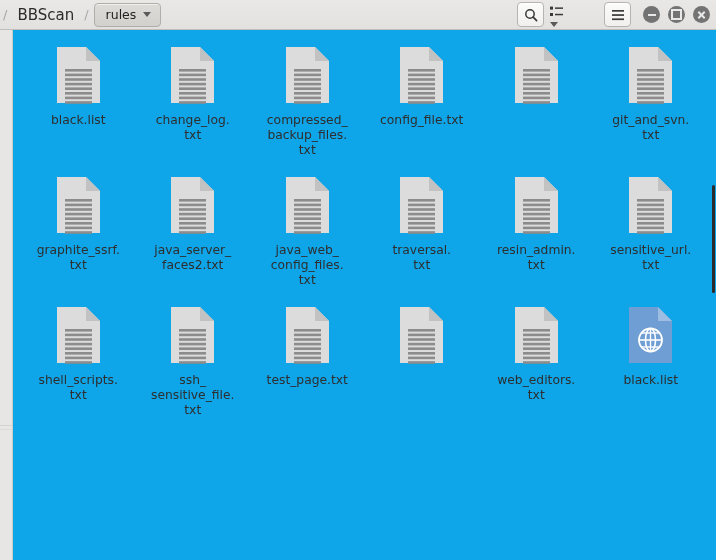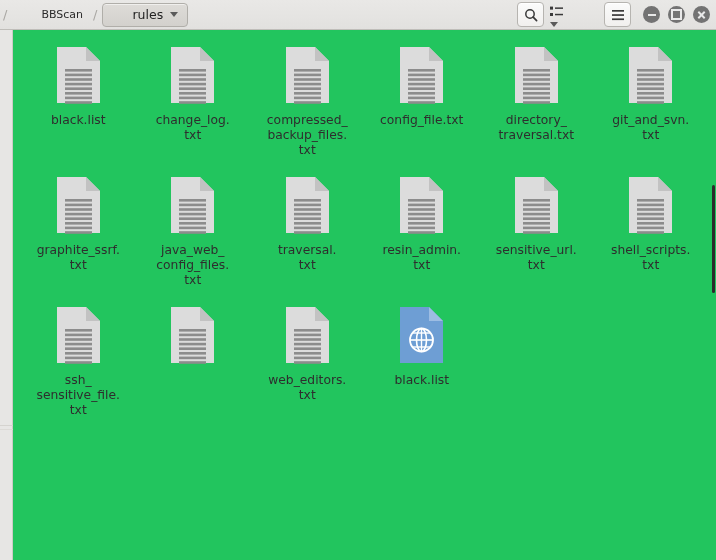--- a/index.html
+++ b/index.html
@@ -21,32 +21,31 @@
   .breadcrumbs {
     display: flex; align-items: center;
     height: 30px; padding-left: 0px;
     flex: 0 0 auto;
   }
   .crumb-sep {
     color: #a9a7a3; font-size: 13px;
     padding: 0 3px; user-select: none;
   }
   .crumb-plain {
-    font-size: 11px; color: #2b2b2b;
+    font-size: 15px; color: #2b2b2b;
     padding: 2px 7px;
     white-space: nowrap;
-    margin-left: 24px;
   }
   .crumb-btn {
     display: flex; align-items: center; gap: 7px;
     font-size: 12.5px; color: #222;
     background: linear-gradient(to bottom, #dedcd8 0%, #d3d1cd 100%);
     border: 1px solid #b0aea9;
     border-radius: 4px;
-    padding: 3px 9px 4px 29px;
+    padding: 3px 9px 4px 11px;
     margin-left: 2px;
     height: 24px;
     white-space: nowrap;
     box-shadow: inset 0 1px 0 rgba(255,255,255,.55);
   }
   .chev-down {
     width: 0; height: 0;
     border-left: 4.5px solid transparent;
     border-right: 4.5px solid transparent;
     border-top: 5px solid #5a5a5a;
@@ -110,21 +109,21 @@
     width: 13px; height: 1px; background: #d5d3cf;
   }
   .sidebar-divider2 {
     position: absolute; left: 0; top: 399px;
     width: 13px; height: 1px; background: #dcdad6;
   }
 
   .content {
     flex: 1 1 auto;
     height: 530px;
-    background: #22c55e;
+    background: #0ea5e9;
     position: relative;
     overflow: hidden;
   }
 
   .icon-grid {
     display: grid;
     grid-template-columns: repeat(6, 1fr);
     padding: 12px 8px 0 8px;
     row-gap: 0px;
   }
@@ -301,22 +300,20 @@
               <rect x="9" y="23" width="27" height="2.6" fill="#8c8c8c"></rect>
               <rect x="9" y="27.6" width="27" height="2.6" fill="#8c8c8c"></rect>
               <rect x="9" y="32.2" width="27" height="2.6" fill="#8c8c8c"></rect>
               <rect x="9" y="36.8" width="27" height="2.6" fill="#8c8c8c"></rect>
               <rect x="9" y="41.4" width="27" height="2.6" fill="#8c8c8c"></rect>
               <rect x="9" y="46" width="27" height="2.6" fill="#8c8c8c"></rect>
               <rect x="9" y="50.599999999999994" width="27" height="2.6" fill="#8c8c8c"></rect>
               <rect x="9" y="55.199999999999996" width="27" height="2.6" fill="#8c8c8c"></rect>
             </svg>
           </div>
-          <div class="file-label">directory_
-traversal.txt</div>
         </div>
         <div class="grid-cell">
           <div class="icon-box">
             <svg width="45" height="58" viewBox="0 0 45 58">
               <path d="M1 1 H30 L44 15 V57 H1 Z" fill="#dcdcdc"></path>
               <path d="M30 1 L44 15 H30 Z" fill="#c2c2c2"></path>
               <rect x="9" y="23" width="27" height="2.6" fill="#8c8c8c"></rect>
               <rect x="9" y="27.6" width="27" height="2.6" fill="#8c8c8c"></rect>
               <rect x="9" y="32.2" width="27" height="2.6" fill="#8c8c8c"></rect>
               <rect x="9" y="36.8" width="27" height="2.6" fill="#8c8c8c"></rect>
@@ -339,20 +336,38 @@
               <rect x="9" y="32.2" width="27" height="2.6" fill="#8c8c8c"></rect>
               <rect x="9" y="36.8" width="27" height="2.6" fill="#8c8c8c"></rect>
               <rect x="9" y="41.4" width="27" height="2.6" fill="#8c8c8c"></rect>
               <rect x="9" y="46" width="27" height="2.6" fill="#8c8c8c"></rect>
               <rect x="9" y="50.599999999999994" width="27" height="2.6" fill="#8c8c8c"></rect>
               <rect x="9" y="55.199999999999996" width="27" height="2.6" fill="#8c8c8c"></rect>
             </svg>
           </div>
           <div class="file-label">graphite_ssrf.
 txt</div>
+        </div>
+        <div class="grid-cell">
+          <div class="icon-box">
+            <svg width="45" height="58" viewBox="0 0 45 58">
+              <path d="M1 1 H30 L44 15 V57 H1 Z" fill="#dcdcdc"></path>
+              <path d="M30 1 L44 15 H30 Z" fill="#c2c2c2"></path>
+              <rect x="9" y="23" width="27" height="2.6" fill="#8c8c8c"></rect>
+              <rect x="9" y="27.6" width="27" height="2.6" fill="#8c8c8c"></rect>
+              <rect x="9" y="32.2" width="27" height="2.6" fill="#8c8c8c"></rect>
+              <rect x="9" y="36.8" width="27" height="2.6" fill="#8c8c8c"></rect>
+              <rect x="9" y="41.4" width="27" height="2.6" fill="#8c8c8c"></rect>
+              <rect x="9" y="46" width="27" height="2.6" fill="#8c8c8c"></rect>
+              <rect x="9" y="50.599999999999994" width="27" height="2.6" fill="#8c8c8c"></rect>
+              <rect x="9" y="55.199999999999996" width="27" height="2.6" fill="#8c8c8c"></rect>
+            </svg>
+          </div>
+          <div class="file-label">java_server_
+faces2.txt</div>
         </div>
         <div class="grid-cell">
           <div class="icon-box">
             <svg width="45" height="58" viewBox="0 0 45 58">
               <path d="M1 1 H30 L44 15 V57 H1 Z" fill="#dcdcdc"></path>
               <path d="M30 1 L44 15 H30 Z" fill="#c2c2c2"></path>
               <rect x="9" y="23" width="27" height="2.6" fill="#8c8c8c"></rect>
               <rect x="9" y="27.6" width="27" height="2.6" fill="#8c8c8c"></rect>
               <rect x="9" y="32.2" width="27" height="2.6" fill="#8c8c8c"></rect>
               <rect x="9" y="36.8" width="27" height="2.6" fill="#8c8c8c"></rect>
@@ -449,20 +464,37 @@
               <rect x="9" y="36.8" width="27" height="2.6" fill="#8c8c8c"></rect>
               <rect x="9" y="41.4" width="27" height="2.6" fill="#8c8c8c"></rect>
               <rect x="9" y="46" width="27" height="2.6" fill="#8c8c8c"></rect>
               <rect x="9" y="50.599999999999994" width="27" height="2.6" fill="#8c8c8c"></rect>
               <rect x="9" y="55.199999999999996" width="27" height="2.6" fill="#8c8c8c"></rect>
             </svg>
           </div>
           <div class="file-label">ssh_
 sensitive_file.
 txt</div>
+        </div>
+        <div class="grid-cell">
+          <div class="icon-box">
+            <svg width="45" height="58" viewBox="0 0 45 58">
+              <path d="M1 1 H30 L44 15 V57 H1 Z" fill="#dcdcdc"></path>
+              <path d="M30 1 L44 15 H30 Z" fill="#c2c2c2"></path>
+              <rect x="9" y="23" width="27" height="2.6" fill="#8c8c8c"></rect>
+              <rect x="9" y="27.6" width="27" height="2.6" fill="#8c8c8c"></rect>
+              <rect x="9" y="32.2" width="27" height="2.6" fill="#8c8c8c"></rect>
+              <rect x="9" y="36.8" width="27" height="2.6" fill="#8c8c8c"></rect>
+              <rect x="9" y="41.4" width="27" height="2.6" fill="#8c8c8c"></rect>
+              <rect x="9" y="46" width="27" height="2.6" fill="#8c8c8c"></rect>
+              <rect x="9" y="50.599999999999994" width="27" height="2.6" fill="#8c8c8c"></rect>
+              <rect x="9" y="55.199999999999996" width="27" height="2.6" fill="#8c8c8c"></rect>
+            </svg>
+          </div>
+          <div class="file-label">test_page.txt</div>
         </div>
         <div class="grid-cell">
           <div class="icon-box">
             <svg width="45" height="58" viewBox="0 0 45 58">
               <path d="M1 1 H30 L44 15 V57 H1 Z" fill="#dcdcdc"></path>
               <path d="M30 1 L44 15 H30 Z" fill="#c2c2c2"></path>
               <rect x="9" y="23" width="27" height="2.6" fill="#8c8c8c"></rect>
               <rect x="9" y="27.6" width="27" height="2.6" fill="#8c8c8c"></rect>
               <rect x="9" y="32.2" width="27" height="2.6" fill="#8c8c8c"></rect>
               <rect x="9" y="36.8" width="27" height="2.6" fill="#8c8c8c"></rect>

